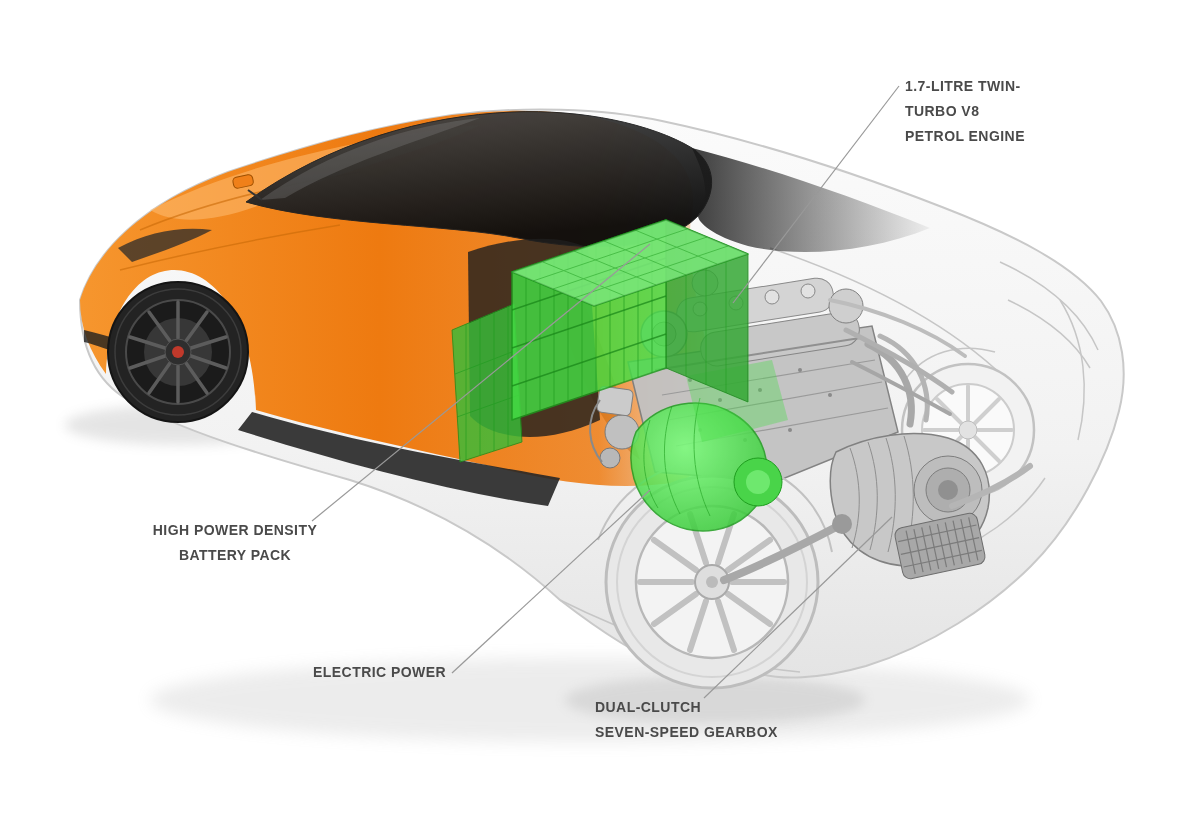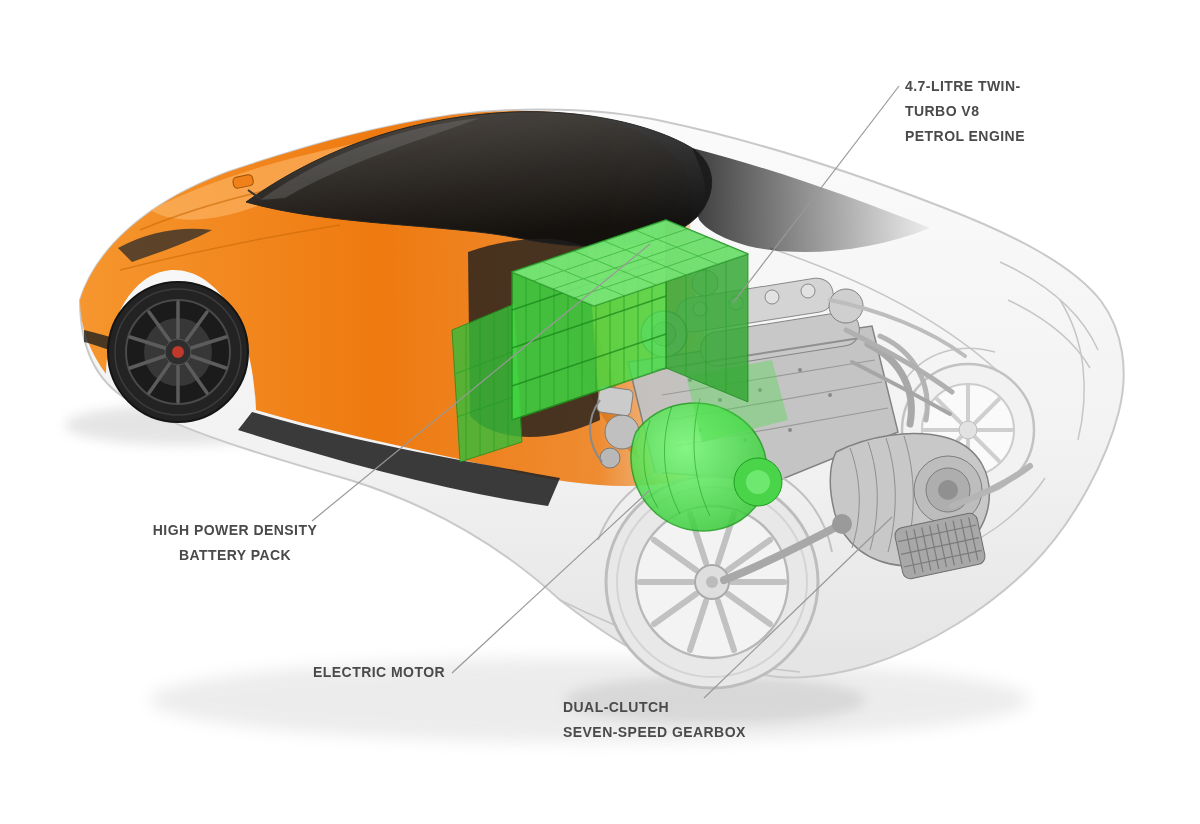--- a/index.html
+++ b/index.html
@@ -12,21 +12,21 @@
   .diagram-label{
     position:absolute;
     font:700 14px/25px "Liberation Sans",sans-serif;
     letter-spacing:.45px;
     color:var(--label-text,#4a4a4a);
     white-space:pre-line;
   }
   #label-engine{left:905px;top:74px;width:180px;}
   #label-battery{left:125px;top:518px;width:220px;text-align:center;}
   #label-motor{left:313px;top:660px;width:200px;}
-  #label-gearbox{left:563px;top:695px;width:240px;}
+  #label-gearbox{left:595px;top:695px;width:240px;}
   .batt{fill:var(--highlight-green,#44dd44);}
   .batt-line{stroke:#1d9a1d;fill:none;}
   .callout{stroke:var(--callout-line,#999);stroke-width:1.2;}
   .mirror{fill:var(--body-orange,#f08019);}
 </style>
 </head>
 <body>
 
 <div class="stage">
 
@@ -309,22 +309,22 @@
   </g>
 
   <g>
     <line class="callout" x1="899" y1="86" x2="733" y2="303"></line>
     <line class="callout" x1="312" y1="521" x2="650" y2="244"></line>
     <line class="callout" x1="452" y1="673" x2="650" y2="490"></line>
     <line class="callout" x1="704" y1="698" x2="892" y2="517"></line>
   </g>
 </svg>
 
-<div id="label-engine" class="diagram-label">4.7-LITRE TWIN-
+<div id="label-engine" class="diagram-label">1.7-LITRE TWIN-
 TURBO V8
 PETROL ENGINE</div>
 <div id="label-battery" class="diagram-label">HIGH POWER DENSITY
 BATTERY PACK</div>
-<div id="label-motor" class="diagram-label">ELECTRIC MOTOR</div>
+<div id="label-motor" class="diagram-label">ELECTRIC POWER</div>
 <div id="label-gearbox" class="diagram-label">DUAL-CLUTCH
 SEVEN-SPEED GEARBOX</div>
 
 </div>
 
 </body></html>

